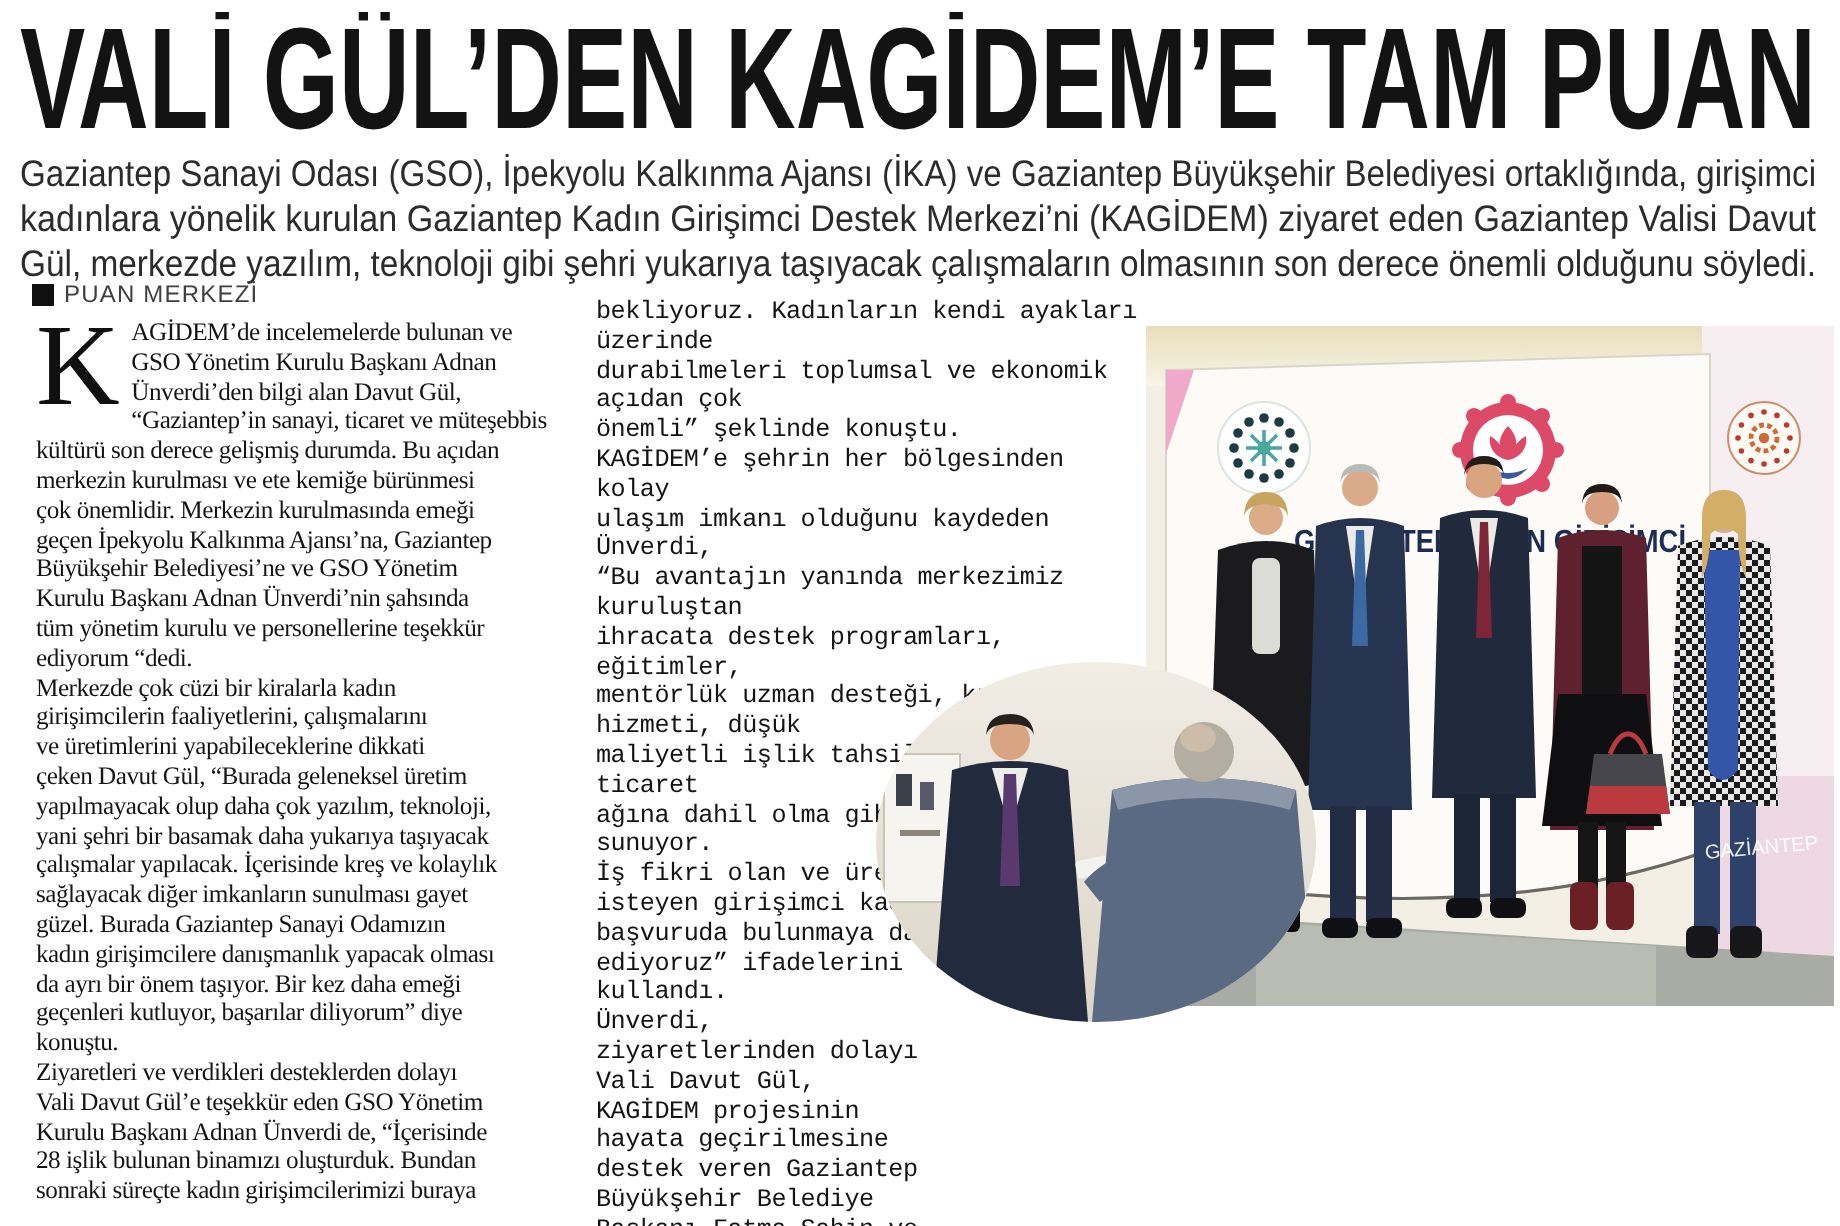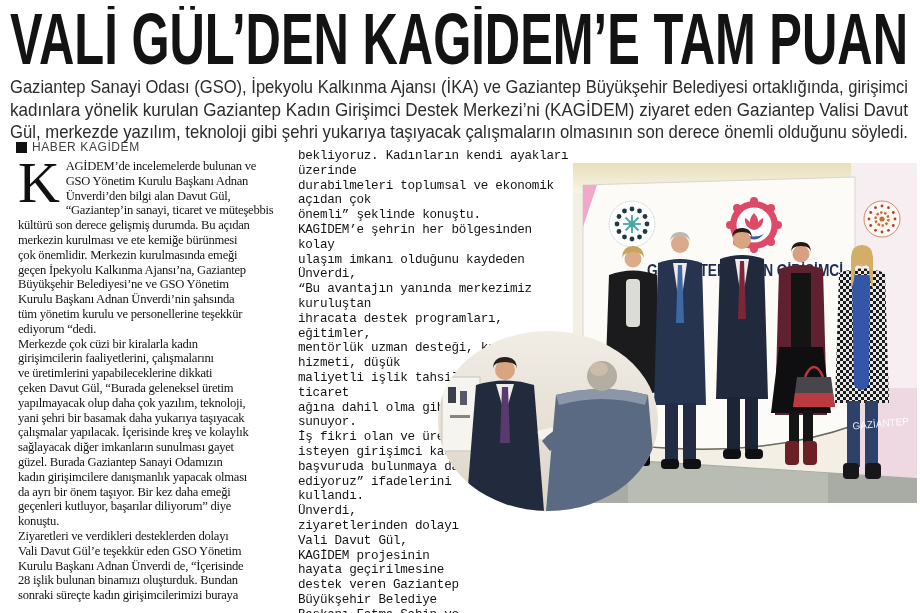--- a/index.html
+++ b/index.html
@@ -38,21 +38,21 @@
   </svg>
 
   <svg class="abs" style="left:8px;top:76px;" width="904" height="70">
     <text x="2" y="17" font-size="18.5" fill="#2c2c2c" textLength="898" lengthAdjust="spacingAndGlyphs">Gaziantep Sanayi Odası (GSO), İpekyolu Kalkınma Ajansı (İKA) ve Gaziantep Büyükşehir Belediyesi ortaklığında, girişimci</text>
     <text x="2" y="39.5" font-size="18.5" fill="#2c2c2c" textLength="898" lengthAdjust="spacingAndGlyphs">kadınlara yönelik kurulan Gaziantep Kadın Girişimci Destek Merkezi’ni (KAGİDEM) ziyaret eden Gaziantep Valisi Davut</text>
     <text x="2" y="62" font-size="18.5" fill="#2c2c2c" textLength="898" lengthAdjust="spacingAndGlyphs">Gül, merkezde yazılım, teknoloji gibi şehri yukarıya taşıyacak çalışmaların olmasının son derece önemli olduğunu söyledi.</text>
   </svg>
 
   <div id="byline" class="abs">
     <span class="sq"></span>
-    <span>HABER KAGİDEM</span>
+    <span>PUAN MERKEZİ</span>
   </div>
 
   <div id="col1" class="abs col">
     <span class="dropcap">K</span><span class="body-text">AGİDEM’de incelemelerde bulunan ve
 GSO Yönetim Kurulu Başkanı Adnan
 Ünverdi’den bilgi alan Davut Gül,
 “Gaziantep’in sanayi, ticaret ve müteşebbis
 kültürü son derece gelişmiş durumda. Bu açıdan
 merkezin kurulması ve ete kemiğe bürünmesi
 çok önemlidir. Merkezin kurulmasında emeği

